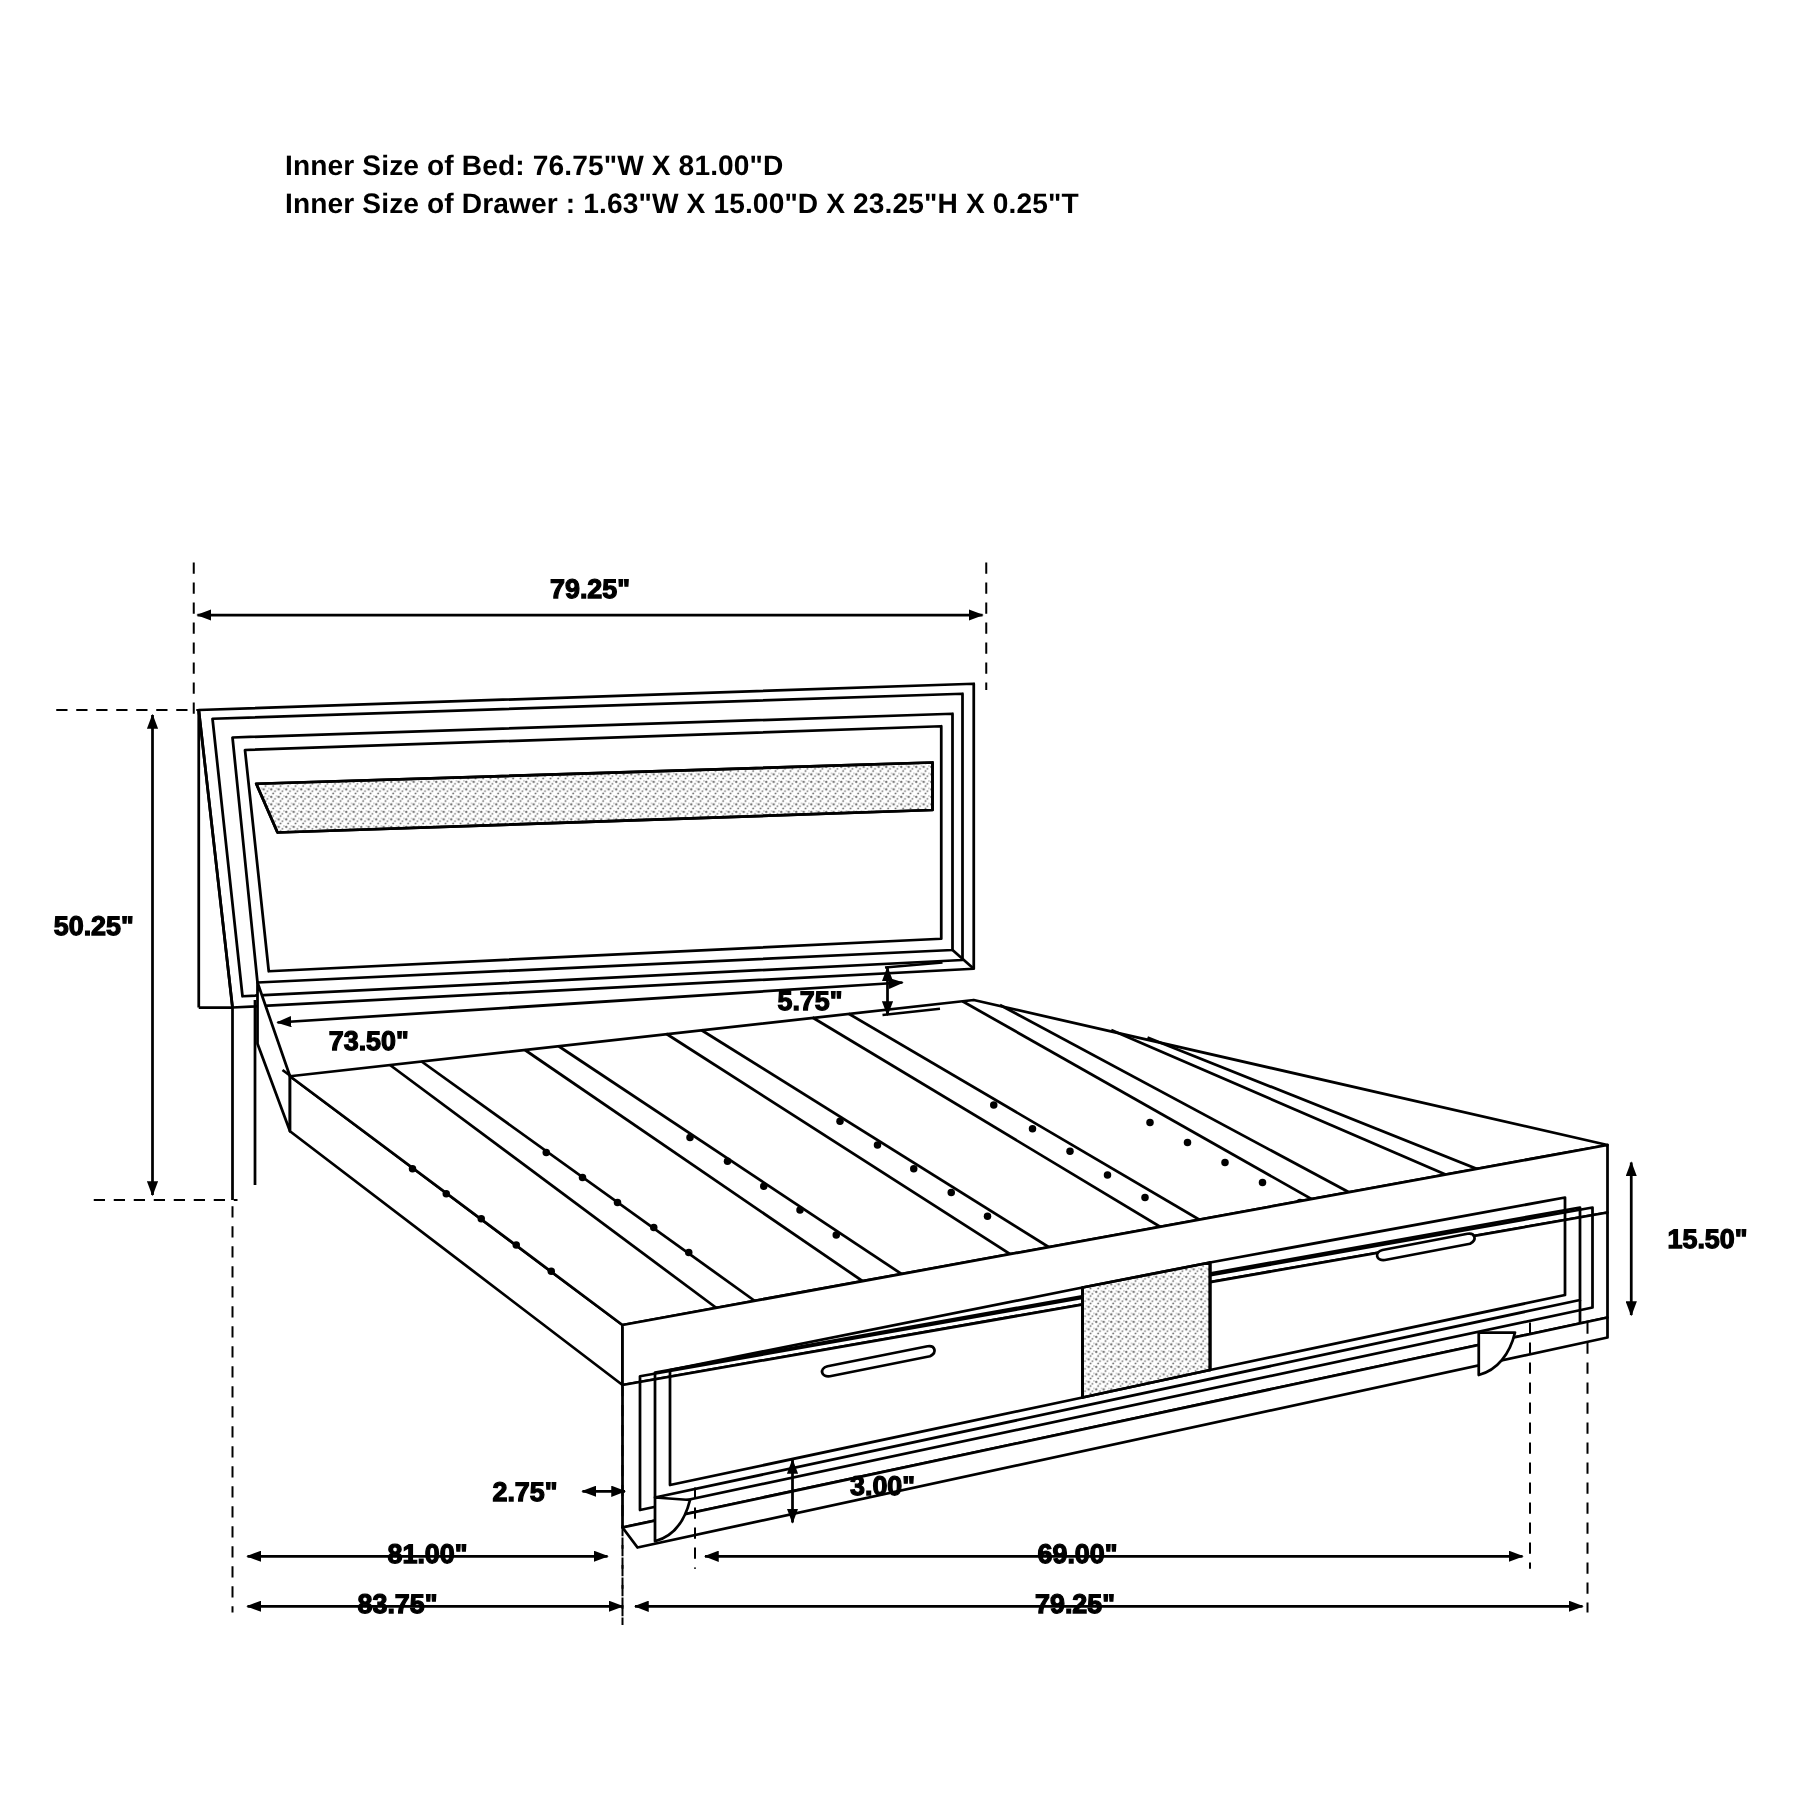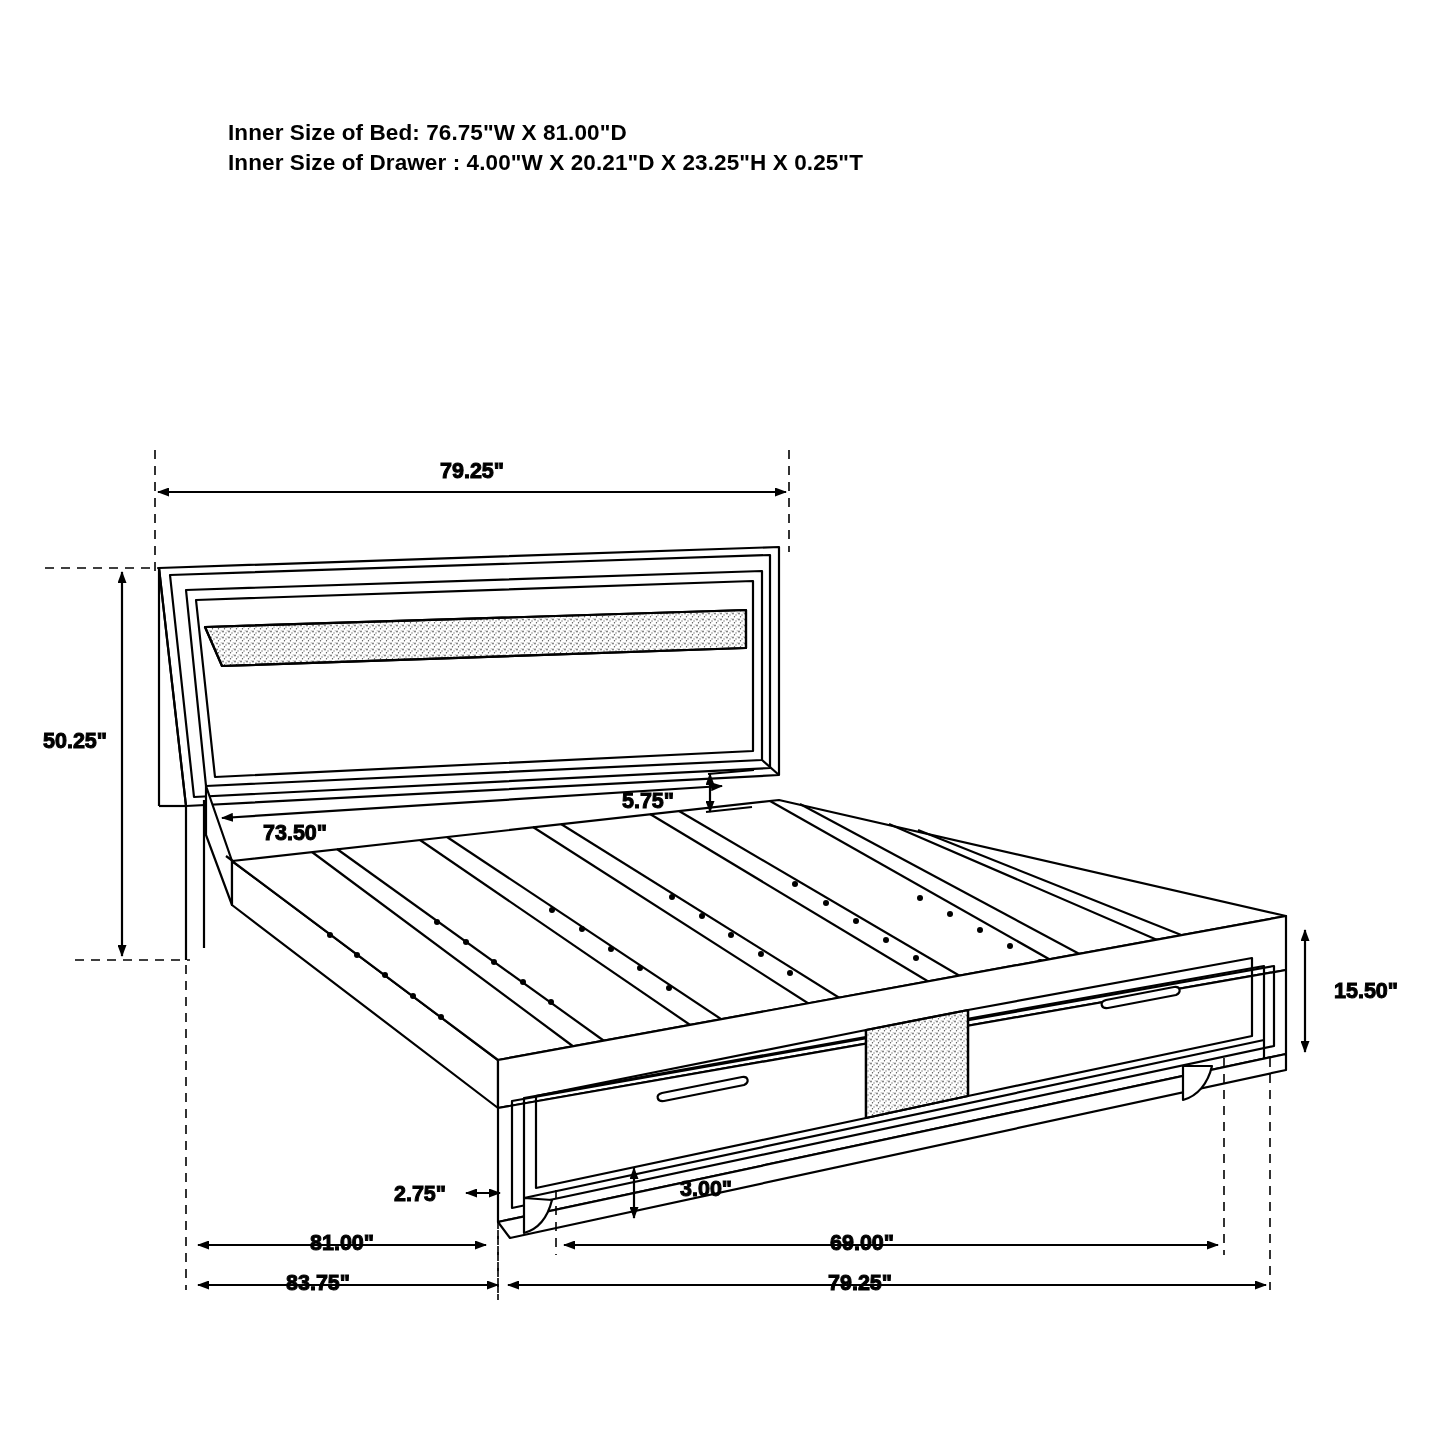--- a/index.html
+++ b/index.html
@@ -47,21 +47,21 @@
     fill: #000000;
   }
 </style>
 </head>
 <body>
 
 <div id="diagram-root">
 
   <div class="spec-block">
     <span class="spec-line">Inner Size of Bed: 76.75"W X 81.00"D</span>
-    <span class="spec-line">Inner Size of Drawer : 4.00"W X 20.21"D X 23.25"H X 0.25"T</span>
+    <span class="spec-line">Inner Size of Drawer : 1.63"W X 15.00"D X 23.25"H X 0.25"T</span>
   </div>
 
   <svg width="1445" height="1445" viewBox="0 0 1445 1445">
     <defs>
       <pattern id="glitter" width="6" height="6" patternUnits="userSpaceOnUse">
         <rect width="6" height="6" fill="#ffffff"></rect>
         <circle cx="1" cy="1.5" r="0.9" fill="#6e6e6e"></circle>
         <circle cx="4" cy="3" r="0.8" fill="#8a8a8a"></circle>
         <circle cx="2.5" cy="4.8" r="0.7" fill="#555555"></circle>
         <circle cx="5.2" cy="0.8" r="0.6" fill="#9a9a9a"></circle>

